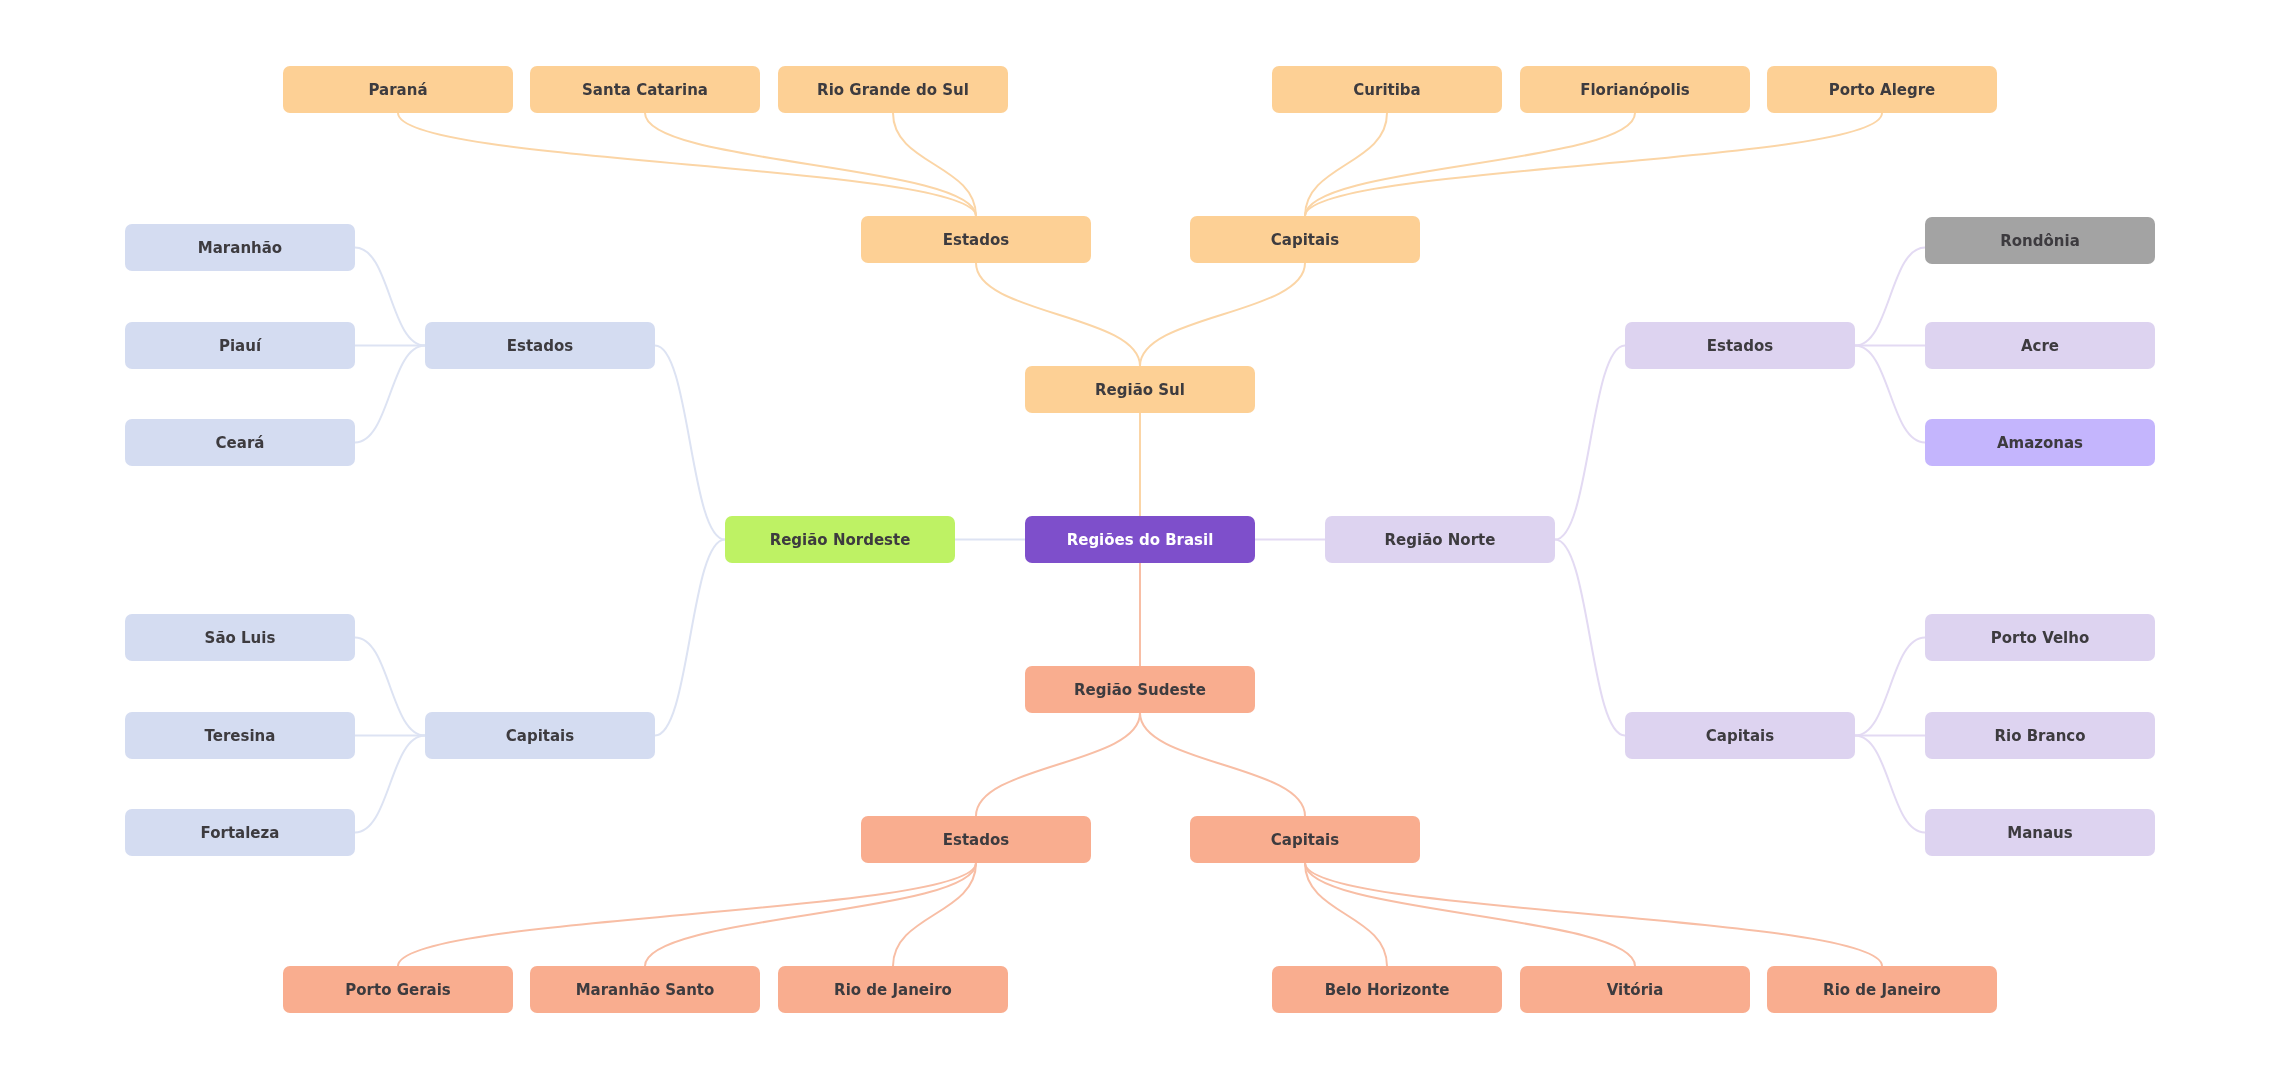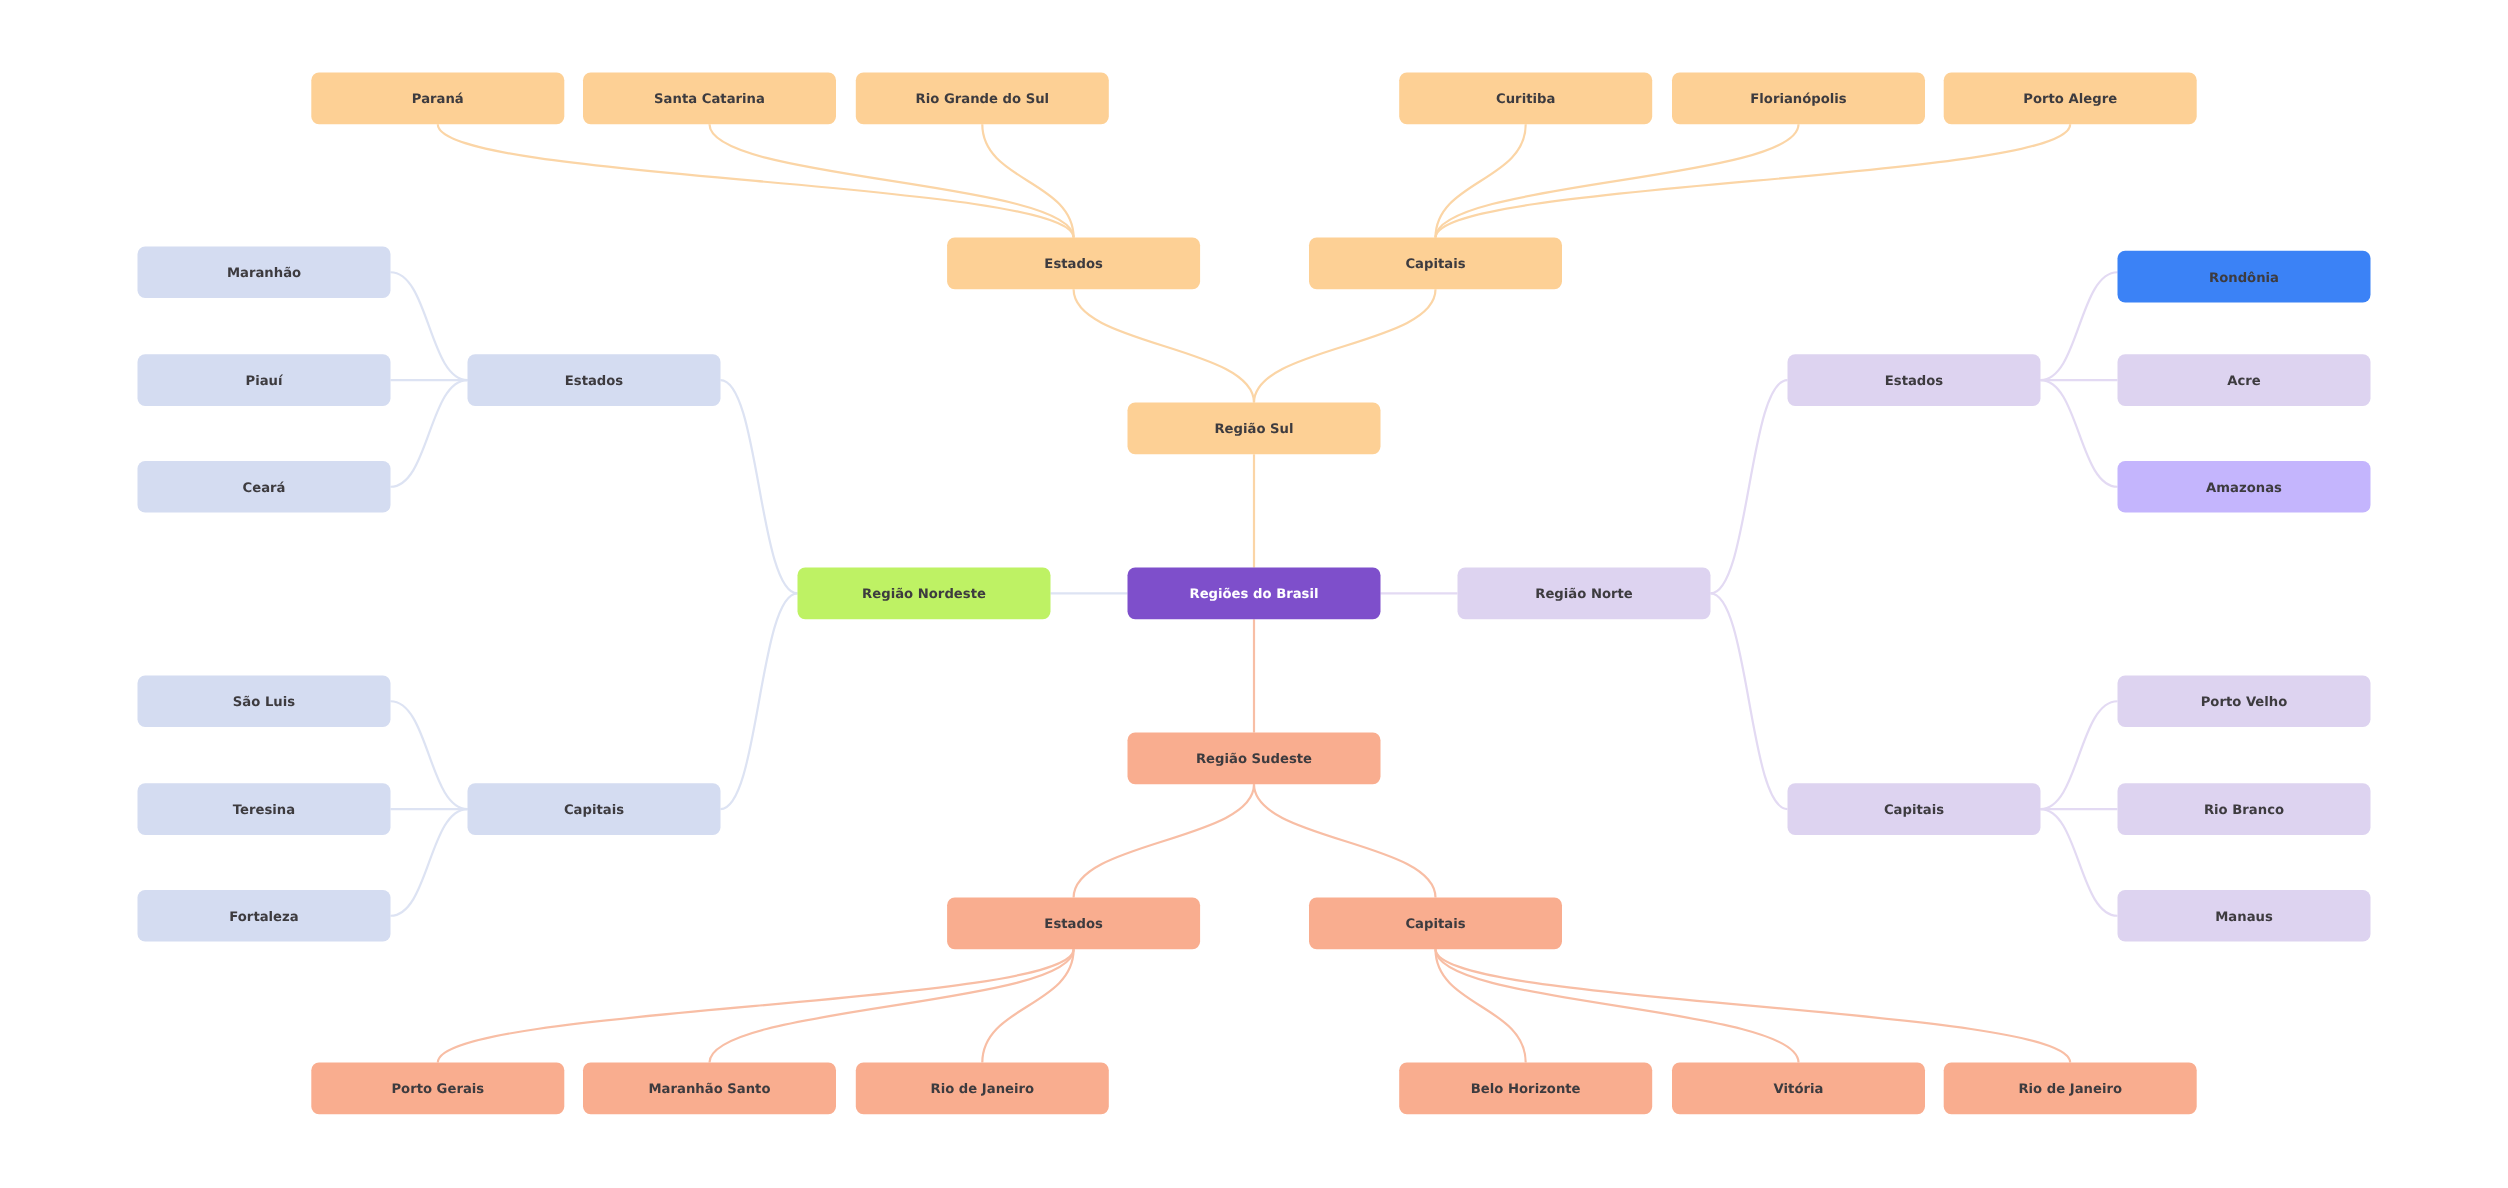--- a/index.html
+++ b/index.html
@@ -2,21 +2,21 @@
 <html><head>
   <meta charset="utf-8">
   <style>
     html, body { margin: 0; padding: 0; background: #ffffff; }
     body { width: 2280px; height: 1080px; position: relative; overflow: hidden;
            font-family: "DejaVu Sans", sans-serif; }
     #canvas { position: absolute; left: 0; top: 0; width: 2280px; height: 1080px; }
     #edges { position: absolute; left: 0; top: 0; width: 2280px; height: 1080px; }
     .node { position: absolute; width: 230px; height: 47px; border-radius: 7px;
             display: flex; align-items: center; justify-content: center;
-            font-size: 12px; font-weight: bold; color: #3d3b3f;
+            font-size: 15px; font-weight: bold; color: #3d3b3f;
             box-sizing: border-box; white-space: nowrap; cursor: pointer; }
     .node.root { color: #ffffff; }
   </style>
 </head>
 <body>
 
 <div id="canvas">
   <svg id="edges" xmlns="http://www.w3.org/2000/svg">
       <path d="M1140,516 L1140,413" fill="none" stroke="#fbd5a6" stroke-width="2"></path>
       <path d="M1140,366 C1140,314.5 976,314.5 976,263" fill="none" stroke="#fbd5a6" stroke-width="2"></path>
@@ -139,21 +139,21 @@
       </div>
       <div class="node" style="left: 125px; top: 809px; background: rgb(212, 220, 241);">
         <span>Fortaleza</span>
       </div>
       <div class="node" style="left: 1325px; top: 516px; background: rgb(221, 211, 240);">
         <span>Região Norte</span>
       </div>
       <div class="node" style="left: 1625px; top: 322px; background: rgb(221, 211, 240);">
         <span>Estados</span>
       </div>
-      <div class="node" style="left: 1925px; top: 228px; background: #3b82f6;">
+      <div class="node" style="left: 1925px; top: 217px; background: #a3a3a3;">
         <span>Rondônia</span>
       </div>
       <div class="node" style="left: 1925px; top: 322px; background: rgb(221, 211, 240);">
         <span>Acre</span>
       </div>
       <div class="node" style="left: 1925px; top: 419px; background: #c4b5fd;">
         <span>Amazonas</span>
       </div>
       <div class="node" style="left: 1625px; top: 712px; background: rgb(221, 211, 240);">
         <span>Capitais</span>

